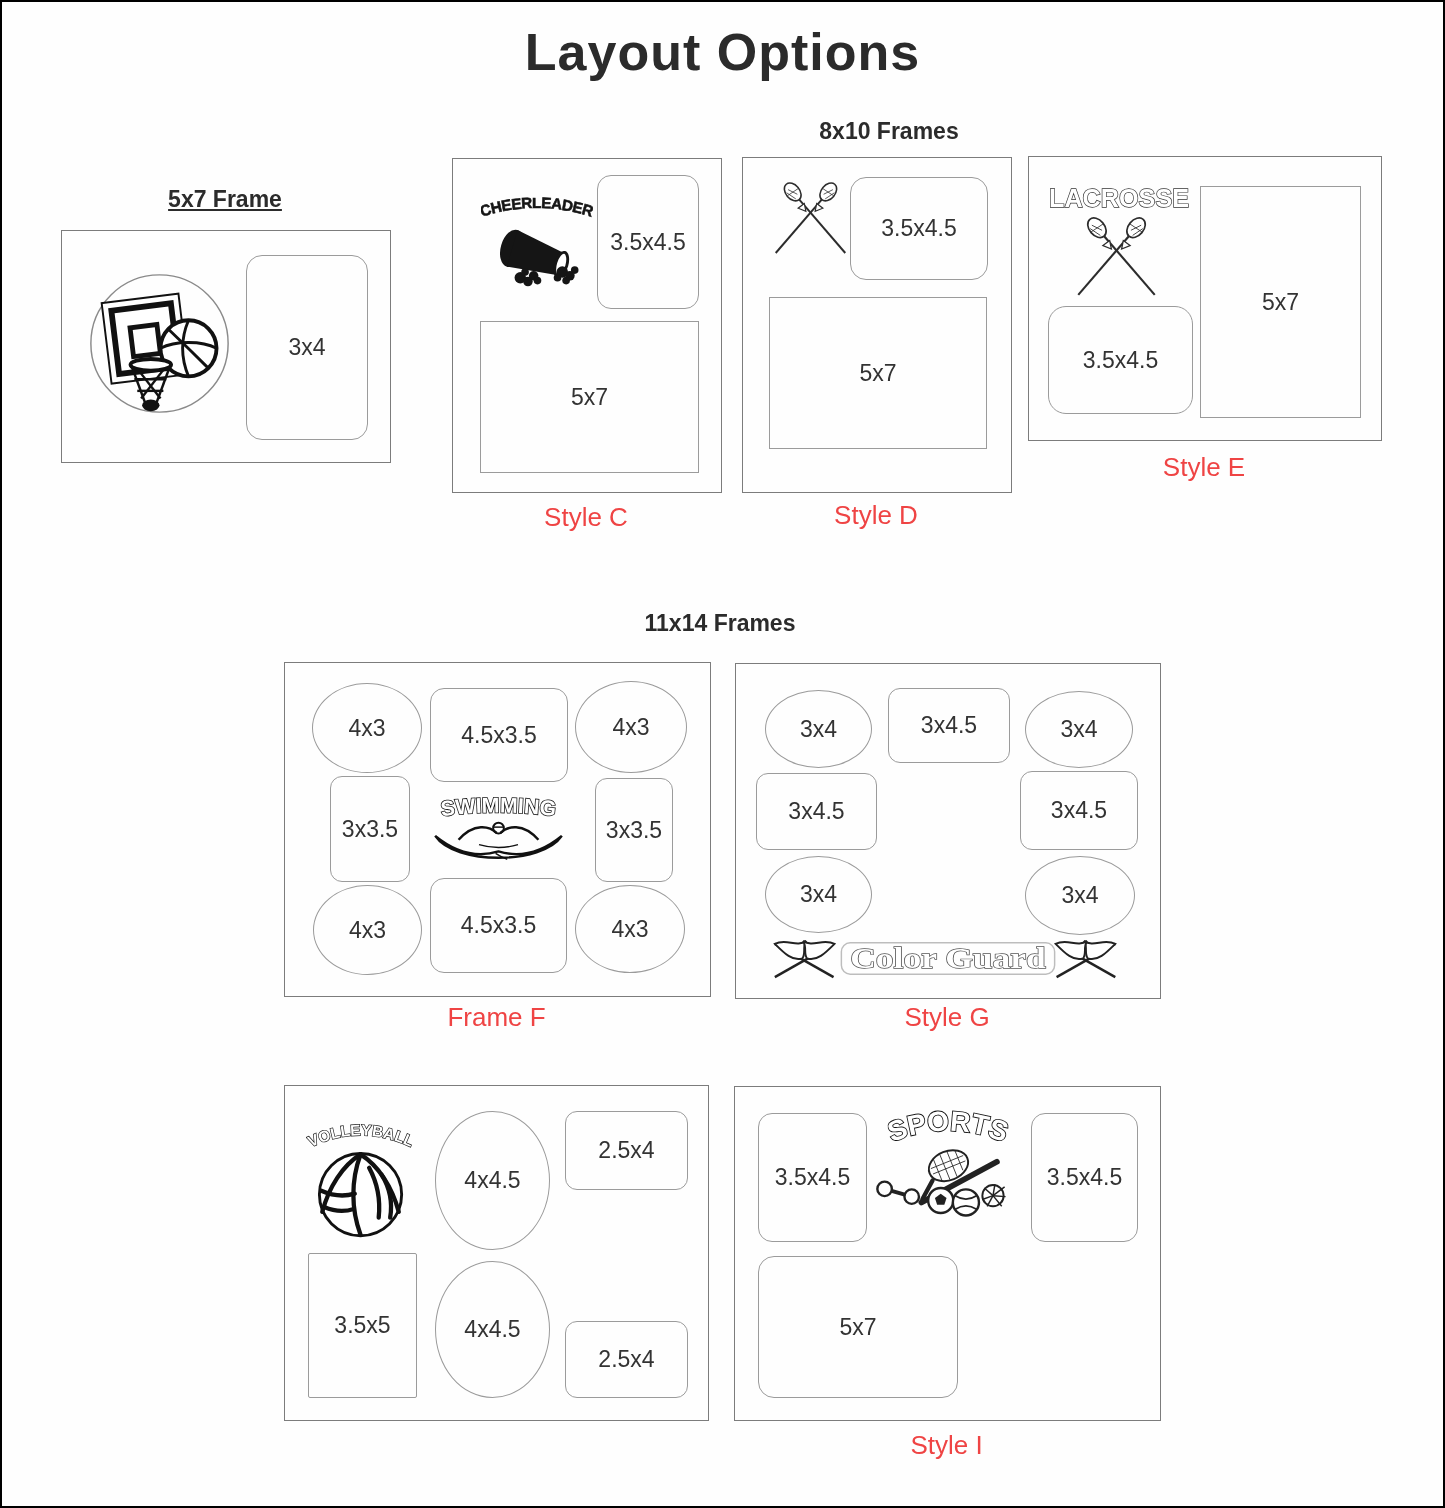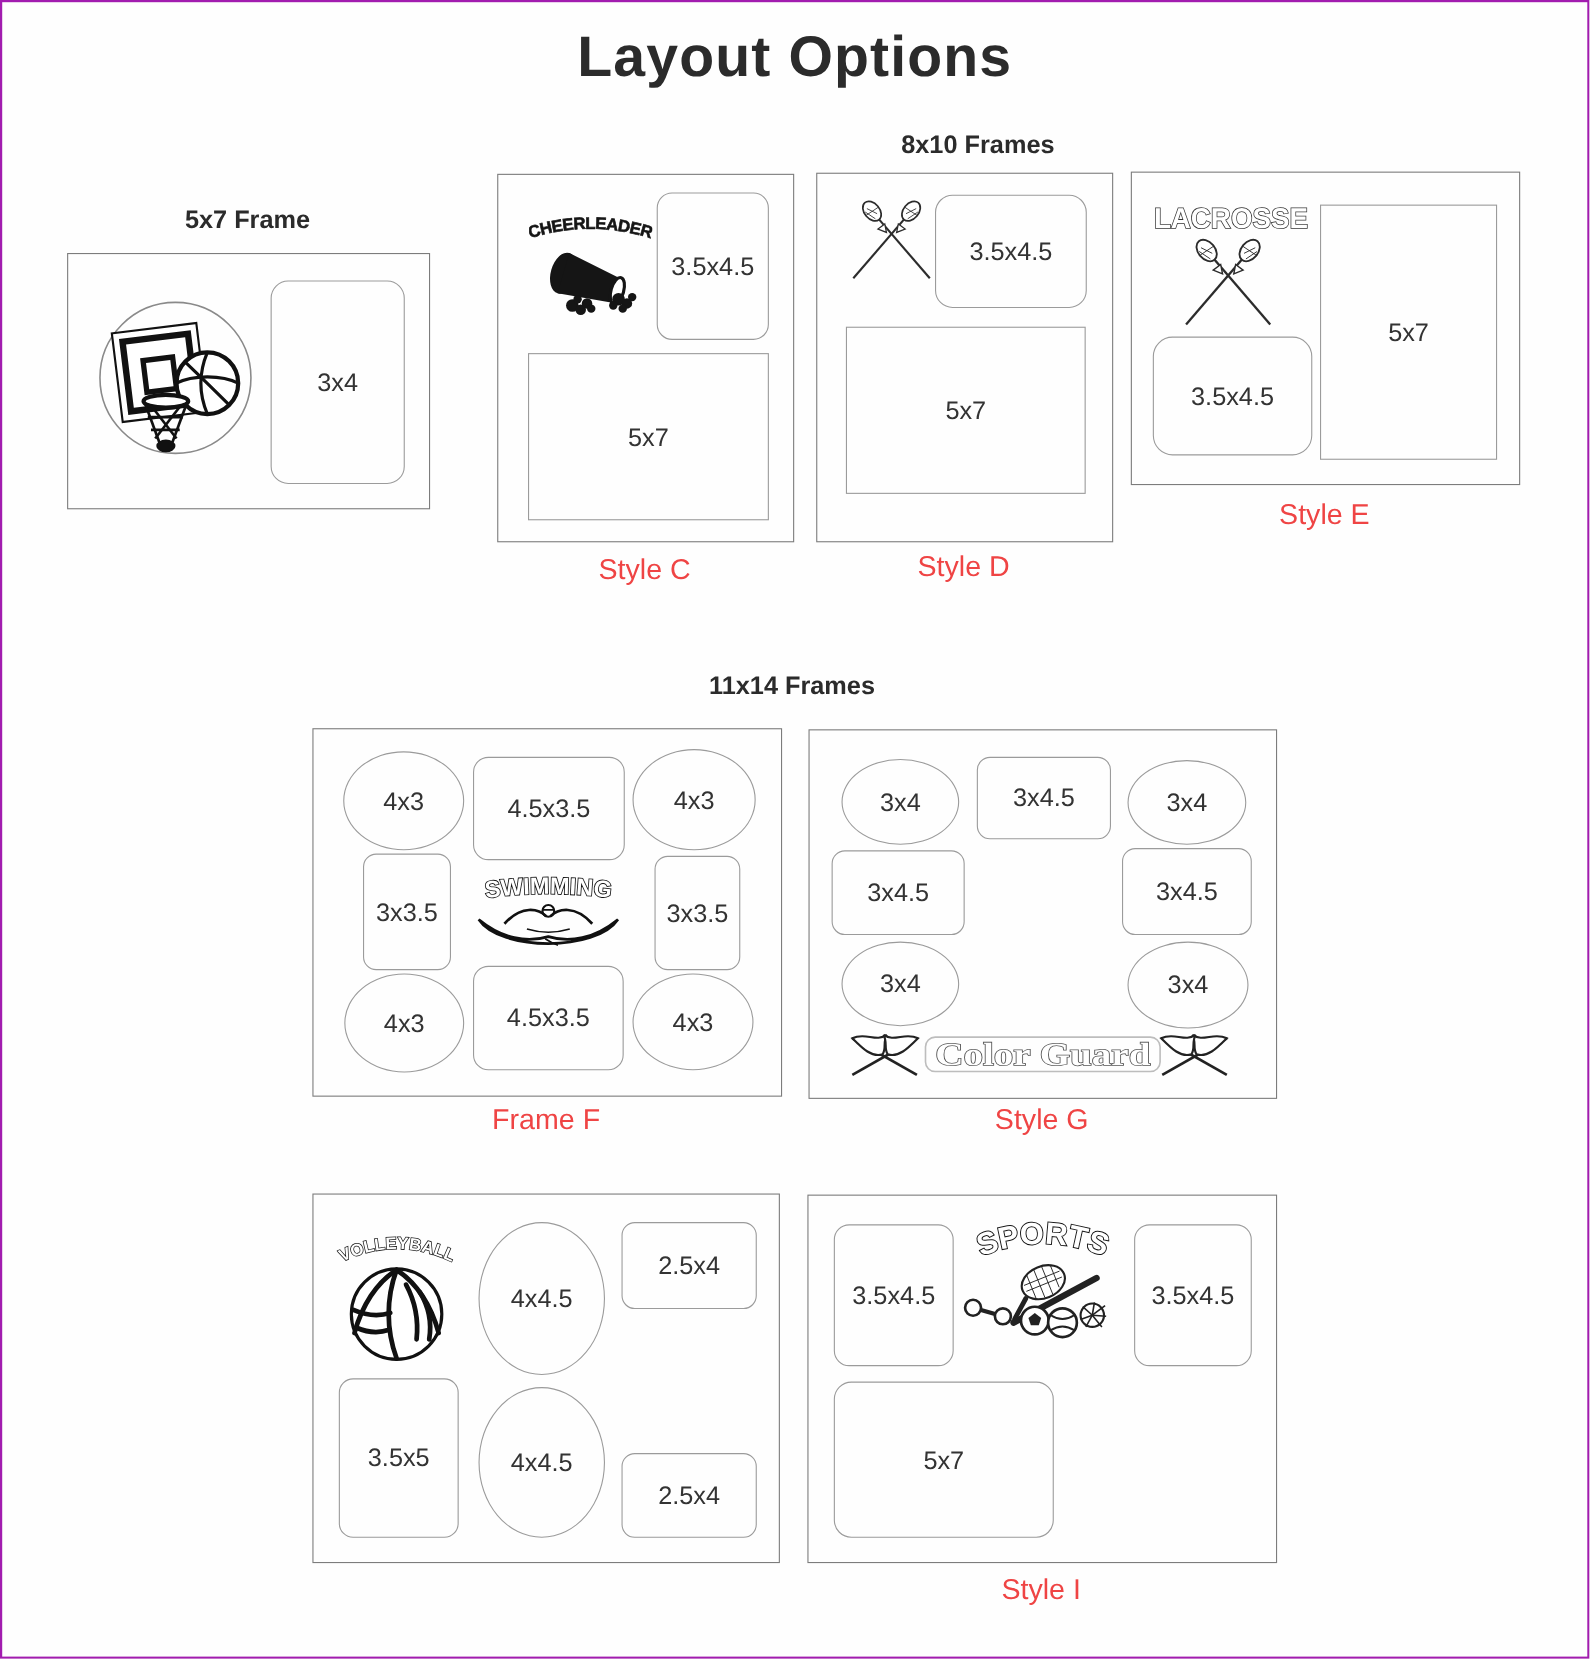--- a/index.html
+++ b/index.html
@@ -1,20 +1,20 @@
 <!DOCTYPE html>
 <html><head>
 <meta charset="utf-8">
 <style>
   html,body{margin:0;padding:0;background:#e8e8e8;}
   .sheet{
     position:relative;
     width:1445px;height:1508px;
     background:#fefefe;
-    border:2px solid #a21caf;
+    border:2px solid #000000;
     box-sizing:border-box;
     font-family:"Liberation Sans", sans-serif;
     color:#2e2e2e;
     overflow:hidden;
   }
   .page-title{
     position:absolute;left:0;top:20px;width:100%;
     text-align:center;font-size:52px;font-weight:bold;color:#2b2b2b;
     letter-spacing:1px;
   }
@@ -38,21 +38,21 @@
   svg text{font-family:"Liberation Sans", sans-serif;}
   svg .serif{font-family:"Liberation Serif", serif;}
 </style>
 </head>
 <body>
 
 <div class="sheet">
 
   <div class="page-title">Layout Options</div>
 
-  <div class="section-label" style="left:59px;top:184px;width:328px;">5x7 Frame</div>
+  <div class="section-label" style="left:59px;top:184px;width:328px;text-decoration:underline;">5x7 Frame</div>
   <div class="section-label" style="left:737px;top:116px;width:300px;">8x10 Frames</div>
   <div class="section-label" style="left:568px;top:608px;width:300px;">11x14 Frames</div>
 
   <div class="frame" style="left:59px;top:228px;width:328px;height:231px;">
     <svg class="graphic" style="left:24px;top:40px;" width="147" height="145" viewBox="0 0 150 150">
       <circle cx="75" cy="75" r="71" fill="none" stroke="#8a8a8a" stroke-width="1.5"></circle>
       <g transform="rotate(-7 60 70)">
         <rect x="20" y="28" width="80" height="84" fill="#fff" stroke="#111" stroke-width="2"></rect>
         <rect x="29" y="37" width="62" height="66" fill="#fff" stroke="#111" stroke-width="6"></rect>
         <rect x="46" y="57" width="28" height="30" fill="#fff" stroke="#111" stroke-width="5"></rect>
@@ -267,21 +267,21 @@
         <path d="M 66,60 Q 79,84 76,112"></path>
         <path d="M 79,67 Q 92,88 88,112"></path>
       </g>
     </svg>
     <div class="opening ellipse" style="left:150px;top:25px;width:113px;height:137px;">
       <span>4x4.5</span>
     </div>
     <div class="opening" style="left:280px;top:25px;width:121px;height:77px;border-radius:12px;">
       <span>2.5x4</span>
     </div>
-    <div class="opening" style="left:23px;top:167px;width:107px;height:143px;border-radius:13px;">
+    <div class="opening" style="left:23px;top:167px;width:107px;height:143px;border-radius:2px;">
       <span>3.5x5</span>
     </div>
     <div class="opening ellipse" style="left:150px;top:175px;width:113px;height:135px;">
       <span>4x4.5</span>
     </div>
     <div class="opening" style="left:280px;top:235px;width:121px;height:75px;border-radius:12px;">
       <span>2.5x4</span>
     </div>
   </div>
 

